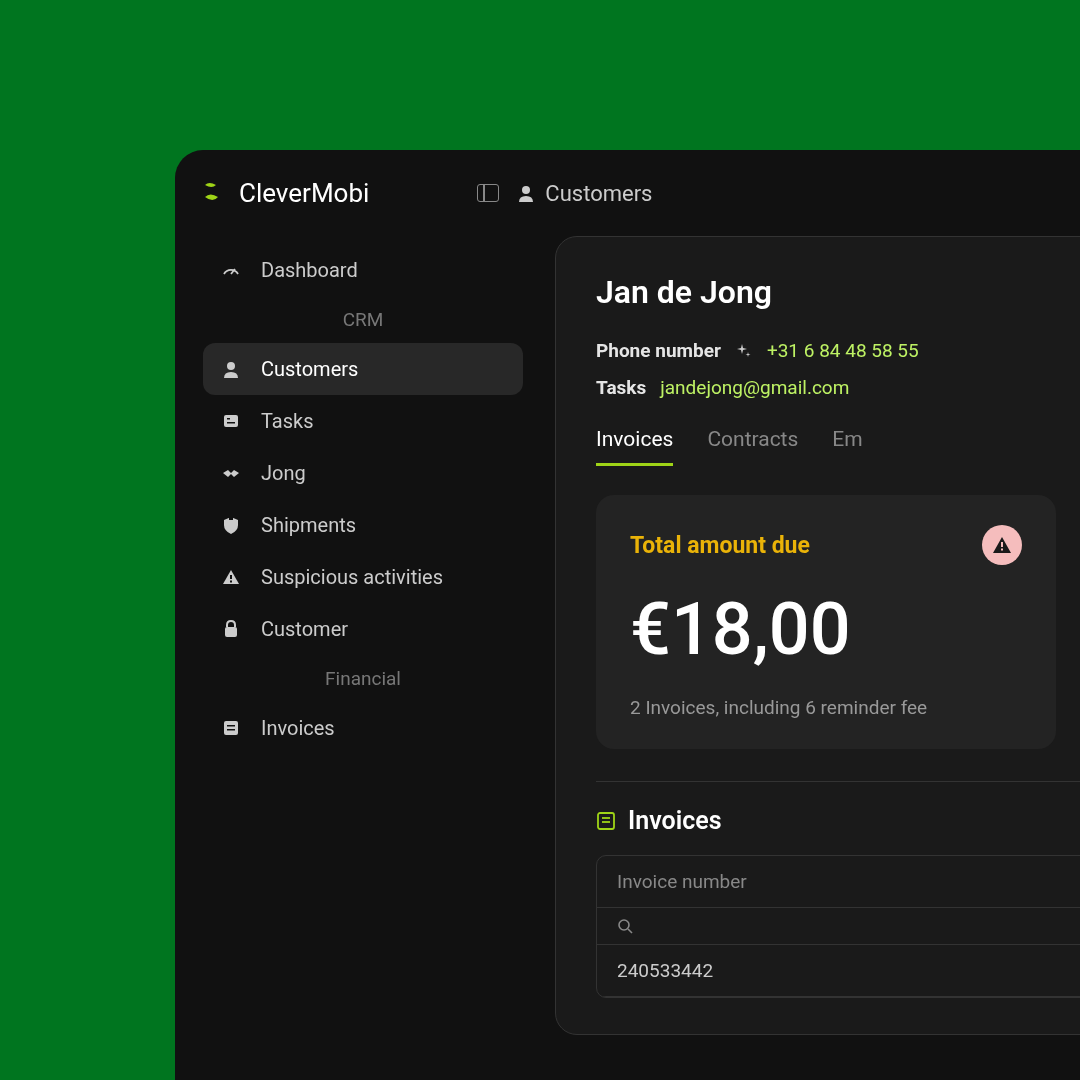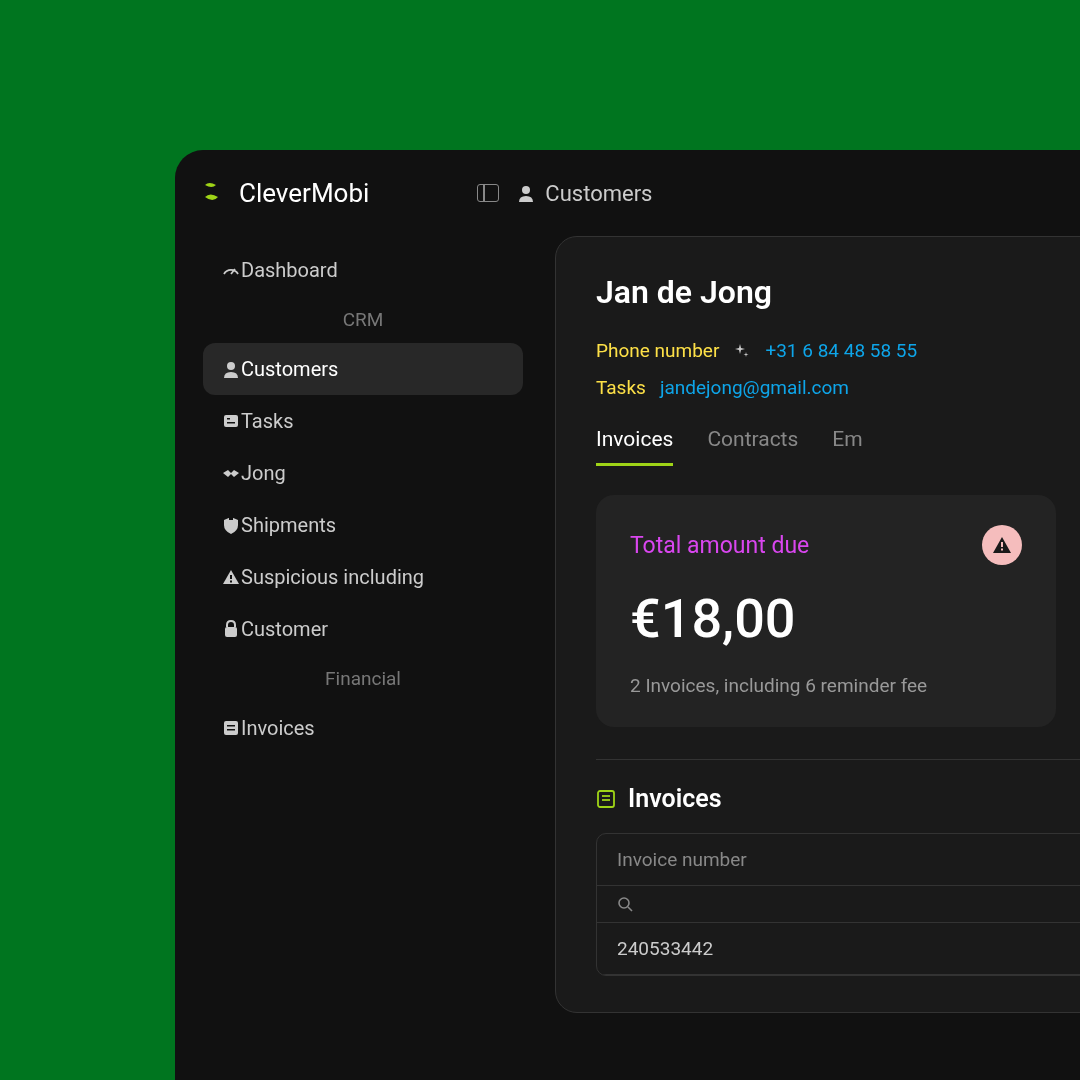--- a/index.html
+++ b/index.html
@@ -78,21 +78,21 @@
 .nav-section-label {
   color: #777;
   font-size: 19px;
   padding: 12px 18px 12px 18px;
   display: block;
   text-align: center;
 }
 .nav-item {
   display: flex;
   align-items: center;
-  gap: 0;
+  gap: 20px;
   padding: 14px 18px;
   color: #ccc;
   font-size: 20px;
   border-radius: 12px;
   cursor: pointer;
 }
 .nav-item.active {
   background: #282828;
   color: #fff;
 }
@@ -118,22 +118,22 @@
   font-weight: 600;
   margin-bottom: 28px;
 }
 .info-row {
   display: flex;
   align-items: center;
   gap: 14px;
   margin-bottom: 14px;
   font-size: 19px;
 }
-.info-label { color: #fde047; }
-.info-value { color: #0ea5e9; }
+.info-label { color: #e5e5e5; font-weight: bold; }
+.info-value { color: #bef264; }
 .sparkle-icon {
   color: #ccc;
 }
 .tabs {
   display: flex;
   gap: 34px;
   margin-top: 28px;
   border-bottom: 1px solid transparent;
 }
 .tab {
@@ -159,36 +159,36 @@
   width: 460px;
   flex-shrink: 0;
 }
 .card-header {
   display: flex;
   justify-content: space-between;
   align-items: center;
   margin-bottom: 22px;
 }
 .card-title {
-  color: #d946ef;
+  color: #eab308;
   font-size: 23px;
-  font-weight: 400;
+  font-weight: 700;
 }
 .alert-badge {
   width: 40px;
   height: 40px;
   border-radius: 50%;
   background: #F5BDBD;
   display: flex;
   align-items: center;
   justify-content: center;
 }
 .card-amount {
   color: #fff;
-  font-size: 54px;
+  font-size: 72px;
   font-weight: 500;
   margin-bottom: 24px;
 }
 .card-sub {
   color: #999;
   font-size: 19px;
 }
 .section-divider {
   border: none;
   border-top: 1px solid #333;
@@ -310,21 +310,21 @@
         <span>Shipments</span>
       </div>
       <div class="nav-item">
         <span class="icon">
           <svg width="20" height="18" viewBox="0 0 20 18" fill="#ccc">
               <path d="M10 2 L18 16 L2 16 Z"></path>
               <rect x="9" y="7" width="2" height="4" fill="#111"></rect>
               <rect x="9" y="12.5" width="2" height="2" fill="#111"></rect>
             </svg>
         </span>
-        <span>Suspicious including</span>
+        <span>Suspicious activities</span>
       </div>
       <div class="nav-item">
         <span class="icon">
           <svg width="16" height="20" viewBox="0 0 16 20" fill="#ccc">
               <rect x="2" y="8" width="12" height="10" rx="2"></rect>
               <path d="M4 8 L4 6 Q4 2 8 2 Q12 2 12 6 L12 8" fill="none" stroke="#ccc" stroke-width="2"></path>
             </svg>
         </span>
         <span>Customer</span>
       </div>

